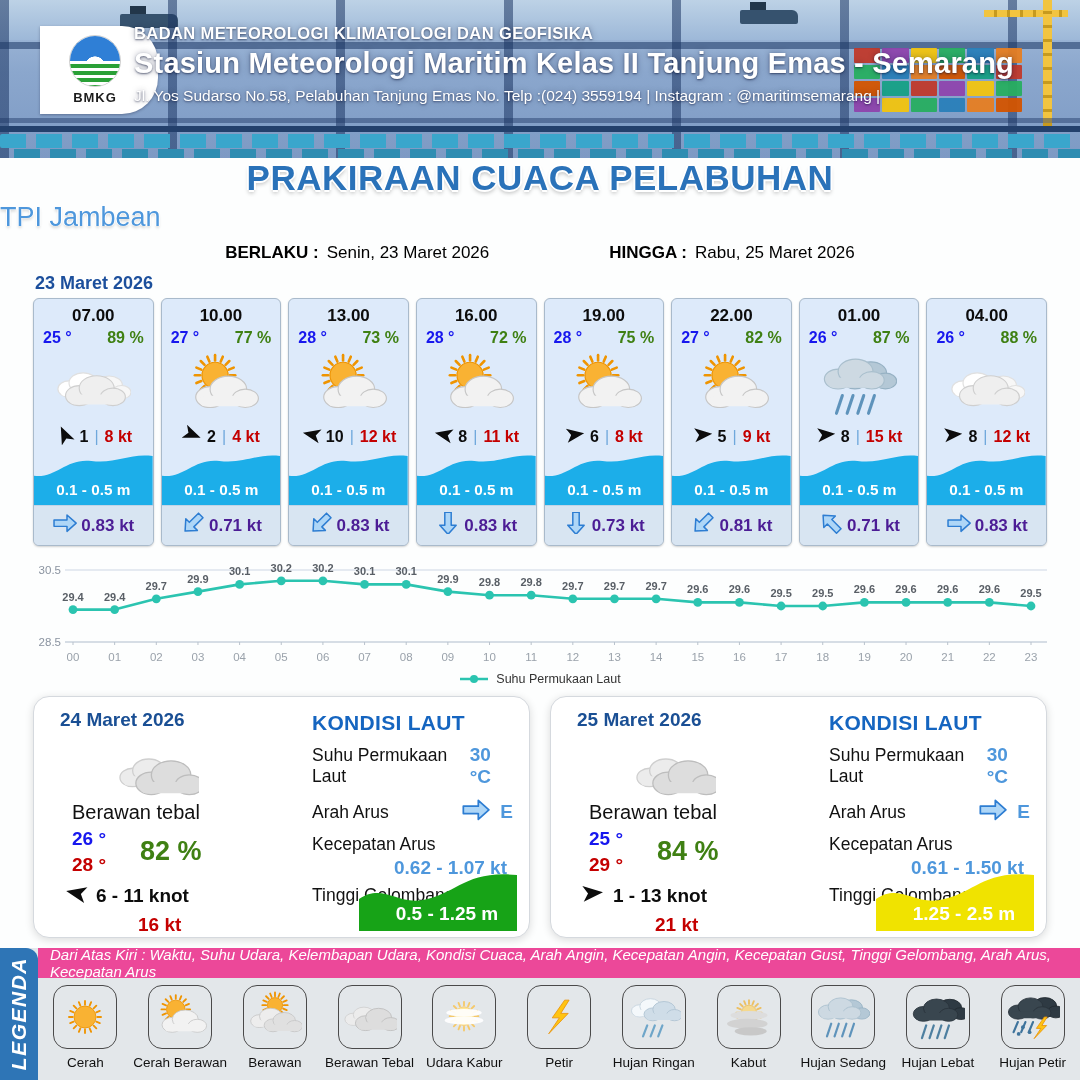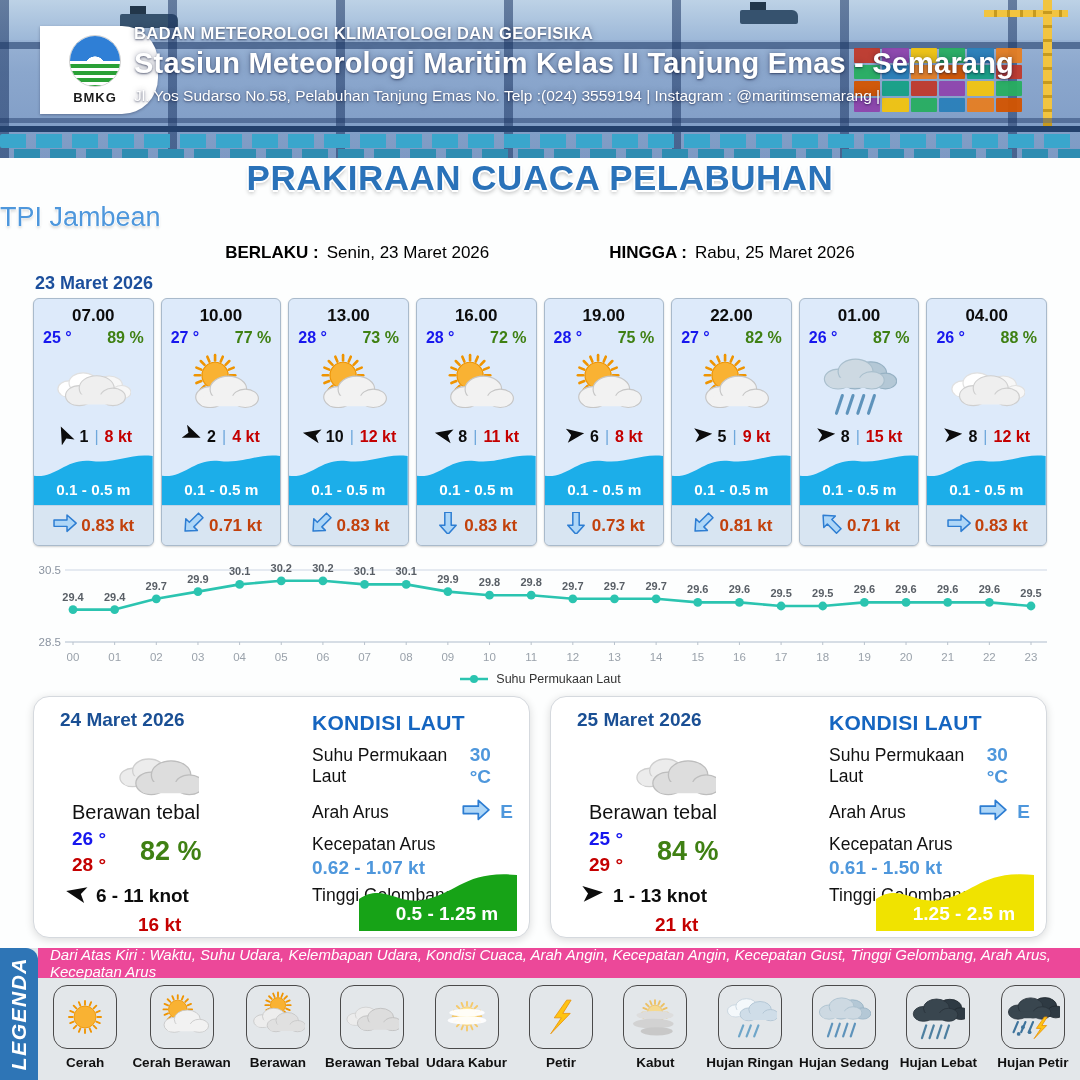--- a/index.html
+++ b/index.html
@@ -65,21 +65,21 @@
   .hc-th { display:flex; justify-content:space-between; padding:3px 9px 0 9px; font-weight:bold; font-size:16px; }
   .hc-temp { color:#1717ee; } .hc-hum { color:#3f8013; }
   .hc-icon { height:72px; display:flex; align-items:center; justify-content:center; margin-top:3px; }
   .hc-wind { display:flex; align-items:center; justify-content:center; gap:4px; font-weight:bold;
     font-size:16px; height:30px; color:#0c0c0c; }
   .hc-sep { color:#6fa8dc; font-weight:normal; margin:0 2px; }
   .hc-gust { color:#c40000; }
   .hc-wave { display:block; width:100%; height:54px; margin-top:auto; }
   .hc-cur { height:40px; background:#d8e5f2; border-top:1px solid #c2d4e6;
     display:flex; align-items:center; justify-content:center; gap:3px;
-    font-weight:bold; font-size:17px; color:#c2410c; }
+    font-weight:bold; font-size:17px; color:#4c1d95; }
 
   
   .chart-wrap { margin:10px 33px 0 33px; }
   .chart-legend { display:flex; justify-content:center; align-items:center; gap:7px;
     font-size:12.5px; color:#333; margin-top:0px; }
 
   
   .days { display:flex; gap:20px; padding:0 33px; margin-top:10px; }
   .dcard { flex:1; height:242px; background:#ffffff; border:1px solid #d5d9de; border-radius:16px;
     box-shadow:0 2px 8px rgba(0,0,0,.14); padding:12px 16px; display:flex; }
@@ -92,34 +92,34 @@
   .d-tmin { color:#1717ee; } .d-tmax { color:#c40000; }
   .d-hum { color:#3f8013; font-weight:bold; font-size:27px; margin-left:34px; }
   .d-wind { display:flex; align-items:center; gap:8px; font-weight:bold; font-size:19px; color:#0c0c0c;
     margin:4px 0 0 14px; }
   .d-gust { color:#c40000; font-weight:bold; font-size:19px; margin:4px 0 0 88px; }
   .d-right { flex:1; position:relative; padding:2px 0 0 16px; font-size:17.5px; color:#111; }
   .k-title { color:#1565c0; font-weight:bold; font-size:21px; letter-spacing:.3px; }
   .k-row { display:flex; justify-content:space-between; align-items:center; margin-top:9px; }
   .k-val { color:#4e97dc; font-weight:bold; font-size:19px; }
   .k-dirval { display:flex; align-items:center; gap:9px; font-size:21px; }
-  .k-speed { text-align:left; margin:2px 6px 4px 0; }
+  .k-speed { text-align:right; margin:2px 6px 4px 0; }
   .k-wave { position:absolute; right:-4px; bottom:-6px; }
 
   
   .legend { position:absolute; left:0; right:0; bottom:0; height:132px; background:#e3e7ea; }
   .legend-tab { position:absolute; left:0; top:0; bottom:0; width:38px; background:#2e75b6;
     border-radius:0 12px 0 0; display:flex; align-items:center; justify-content:center; z-index:2; }
   .legend-tab span { writing-mode:vertical-rl; transform:rotate(180deg); color:#fff; font-weight:bold;
     font-style:italic; font-size:21px; letter-spacing:1.5px; }
   .legend-desc { position:absolute; left:38px; right:0; top:0; height:30px; background:#ec4899;
     color:#fff; font-style:italic; font-size:15px; display:flex; align-items:center; padding-left:12px; }
   .legend-items { position:absolute; left:38px; right:0; top:30px; bottom:0;
     display:flex; justify-content:space-evenly; align-items:flex-start; padding-top:7px; }
-  .litem { display:flex; flex-direction:column; align-items:center; flex:1;font-weight:bold; }
+  .litem { display:flex; flex-direction:column; align-items:center; flex:1; }
   .libox { width:64px; height:64px; border:1.6px solid #4a4a4a; border-radius:14px;
     display:flex; align-items:center; justify-content:center; }
   .llabel { font-size:13.5px; color:#111; margin-top:6px; white-space:nowrap; }
 </style>
 </head>
 <body>
 
 <div class="page">
 
   <div class="header">
@@ -970,20 +970,42 @@
           <div class="libox">
             <svg width="54" height="54" viewBox="0 0 64 64">
               <polygon points="38.7,12 24,33 32.4,33 19.8,51.9 42.900000000000006,27.75 34.08,27.75 43.95,12" fill="#ffc412" stroke="#e8930c" stroke-width="1" stroke-linejoin="round"></polygon>
             </svg>
           </div>
           <div class="llabel">Petir</div>
         </div>
         <div class="litem">
           <div class="libox">
             <svg width="54" height="54" viewBox="0 0 64 64">
+              <g fill="#f4f8fb" stroke="#c5d3de" stroke-width="1">
+    <ellipse cx="15.2" cy="24.7" rx="9.9" ry="7.2"></ellipse>
+    <ellipse cx="27.8" cy="19.3" rx="12.6" ry="9"></ellipse>
+    <ellipse cx="39.5" cy="25.6" rx="9" ry="6.3"></ellipse>
+    <rect x="8" y="23.8" width="37.800000000000004" height="7.2" rx="3.6" stroke="none"></rect>
+              </g>
+              <g fill="#cfdde8" stroke="#aec2d2" stroke-width="1">
+    <ellipse cx="30.6" cy="28.85" rx="10.45" ry="7.6"></ellipse>
+    <ellipse cx="43.9" cy="23.15" rx="13.299999999999999" ry="9.5"></ellipse>
+    <ellipse cx="56.25" cy="29.8" rx="9.5" ry="6.6499999999999995"></ellipse>
+    <rect x="23" y="27.9" width="39.9" height="7.6" rx="3.8" stroke="none"></rect>
+              </g>
+              <line x1="24" y1="42" x2="19" y2="55" stroke="#6fa6c9" stroke-width="2.6" stroke-linecap="round"></line>
+              <line x1="33" y1="42" x2="28" y2="55" stroke="#6fa6c9" stroke-width="2.6" stroke-linecap="round"></line>
+              <line x1="42" y1="42" x2="37" y2="55" stroke="#6fa6c9" stroke-width="2.6" stroke-linecap="round"></line>
+            </svg>
+          </div>
+          <div class="llabel">Hujan Ringan</div>
+        </div>
+        <div class="litem">
+          <div class="libox">
+            <svg width="54" height="54" viewBox="0 0 64 64">
               <line x1="42.5" y1="27" x2="47" y2="27" stroke="#ecc064" stroke-width="2.2" stroke-linecap="round"></line>
               <line x1="41.700735091368514" y1="31.018176039833442" x2="45.8581929876693" y2="32.74025148547635" stroke="#ecc064" stroke-width="2.2" stroke-linecap="round"></line>
               <line x1="39.42462120245875" y1="34.42462120245875" x2="42.60660171779821" y2="37.60660171779821" stroke="#ecc064" stroke-width="2.2" stroke-linecap="round"></line>
               <line x1="36.01817603983344" y1="36.700735091368514" x2="37.74025148547635" y2="40.8581929876693" stroke="#ecc064" stroke-width="2.2" stroke-linecap="round"></line>
               <line x1="32" y1="37.5" x2="32" y2="42" stroke="#ecc064" stroke-width="2.2" stroke-linecap="round"></line>
               <line x1="27.981823960166558" y1="36.700735091368514" x2="26.259748514523654" y2="40.8581929876693" stroke="#ecc064" stroke-width="2.2" stroke-linecap="round"></line>
               <line x1="24.57537879754125" y1="34.42462120245875" x2="21.393398282201787" y2="37.60660171779821" stroke="#ecc064" stroke-width="2.2" stroke-linecap="round"></line>
               <line x1="22.29926490863149" y1="31.018176039833442" x2="18.1418070123307" y2="32.74025148547635" stroke="#ecc064" stroke-width="2.2" stroke-linecap="round"></line>
               <line x1="21.5" y1="27" x2="17" y2="27.000000000000004" stroke="#ecc064" stroke-width="2.2" stroke-linecap="round"></line>
               <line x1="22.299264908631486" y1="22.981823960166558" x2="18.141807012330695" y2="21.259748514523654" stroke="#ecc064" stroke-width="2.2" stroke-linecap="round"></line>
@@ -997,42 +1019,20 @@
               <ellipse cx="32" cy="30" rx="22" ry="5" fill="#dddddd"></ellipse>
               <ellipse cx="30" cy="40" rx="24" ry="6" fill="#d2d2d2"></ellipse>
               <ellipse cx="34" cy="49" rx="19" ry="5" fill="#c8c8c8"></ellipse>
             </svg>
           </div>
           <div class="llabel">Kabut</div>
         </div>
         <div class="litem">
           <div class="libox">
             <svg width="54" height="54" viewBox="0 0 64 64">
-              <g fill="#f4f8fb" stroke="#c5d3de" stroke-width="1">
-    <ellipse cx="15.2" cy="24.7" rx="9.9" ry="7.2"></ellipse>
-    <ellipse cx="27.8" cy="19.3" rx="12.6" ry="9"></ellipse>
-    <ellipse cx="39.5" cy="25.6" rx="9" ry="6.3"></ellipse>
-    <rect x="8" y="23.8" width="37.800000000000004" height="7.2" rx="3.6" stroke="none"></rect>
-              </g>
-              <g fill="#cfdde8" stroke="#aec2d2" stroke-width="1">
-    <ellipse cx="30.6" cy="28.85" rx="10.45" ry="7.6"></ellipse>
-    <ellipse cx="43.9" cy="23.15" rx="13.299999999999999" ry="9.5"></ellipse>
-    <ellipse cx="56.25" cy="29.8" rx="9.5" ry="6.6499999999999995"></ellipse>
-    <rect x="23" y="27.9" width="39.9" height="7.6" rx="3.8" stroke="none"></rect>
-              </g>
-              <line x1="24" y1="42" x2="19" y2="55" stroke="#6fa6c9" stroke-width="2.6" stroke-linecap="round"></line>
-              <line x1="33" y1="42" x2="28" y2="55" stroke="#6fa6c9" stroke-width="2.6" stroke-linecap="round"></line>
-              <line x1="42" y1="42" x2="37" y2="55" stroke="#6fa6c9" stroke-width="2.6" stroke-linecap="round"></line>
-            </svg>
-          </div>
-          <div class="llabel">Hujan Ringan</div>
-        </div>
-        <div class="litem">
-          <div class="libox">
-            <svg width="54" height="54" viewBox="0 0 64 64">
               <g fill="#b4c8d6" stroke="#97b2c4" stroke-width="1">
     <ellipse cx="28.6" cy="26.85" rx="10.45" ry="7.6"></ellipse>
     <ellipse cx="41.9" cy="21.15" rx="13.299999999999999" ry="9.5"></ellipse>
     <ellipse cx="54.25" cy="27.8" rx="9.5" ry="6.6499999999999995"></ellipse>
     <rect x="21" y="25.9" width="39.9" height="7.6" rx="3.8" stroke="none"></rect>
               </g>
               <g fill="#cdd9e2" stroke="#a9bfcd" stroke-width="1">
     <ellipse cx="14.399999999999999" cy="26.15" rx="11.55" ry="8.4"></ellipse>
     <ellipse cx="29.1" cy="19.85" rx="14.700000000000001" ry="10.5"></ellipse>
     <ellipse cx="42.75" cy="27.2" rx="10.5" ry="7.3500000000000005"></ellipse>

